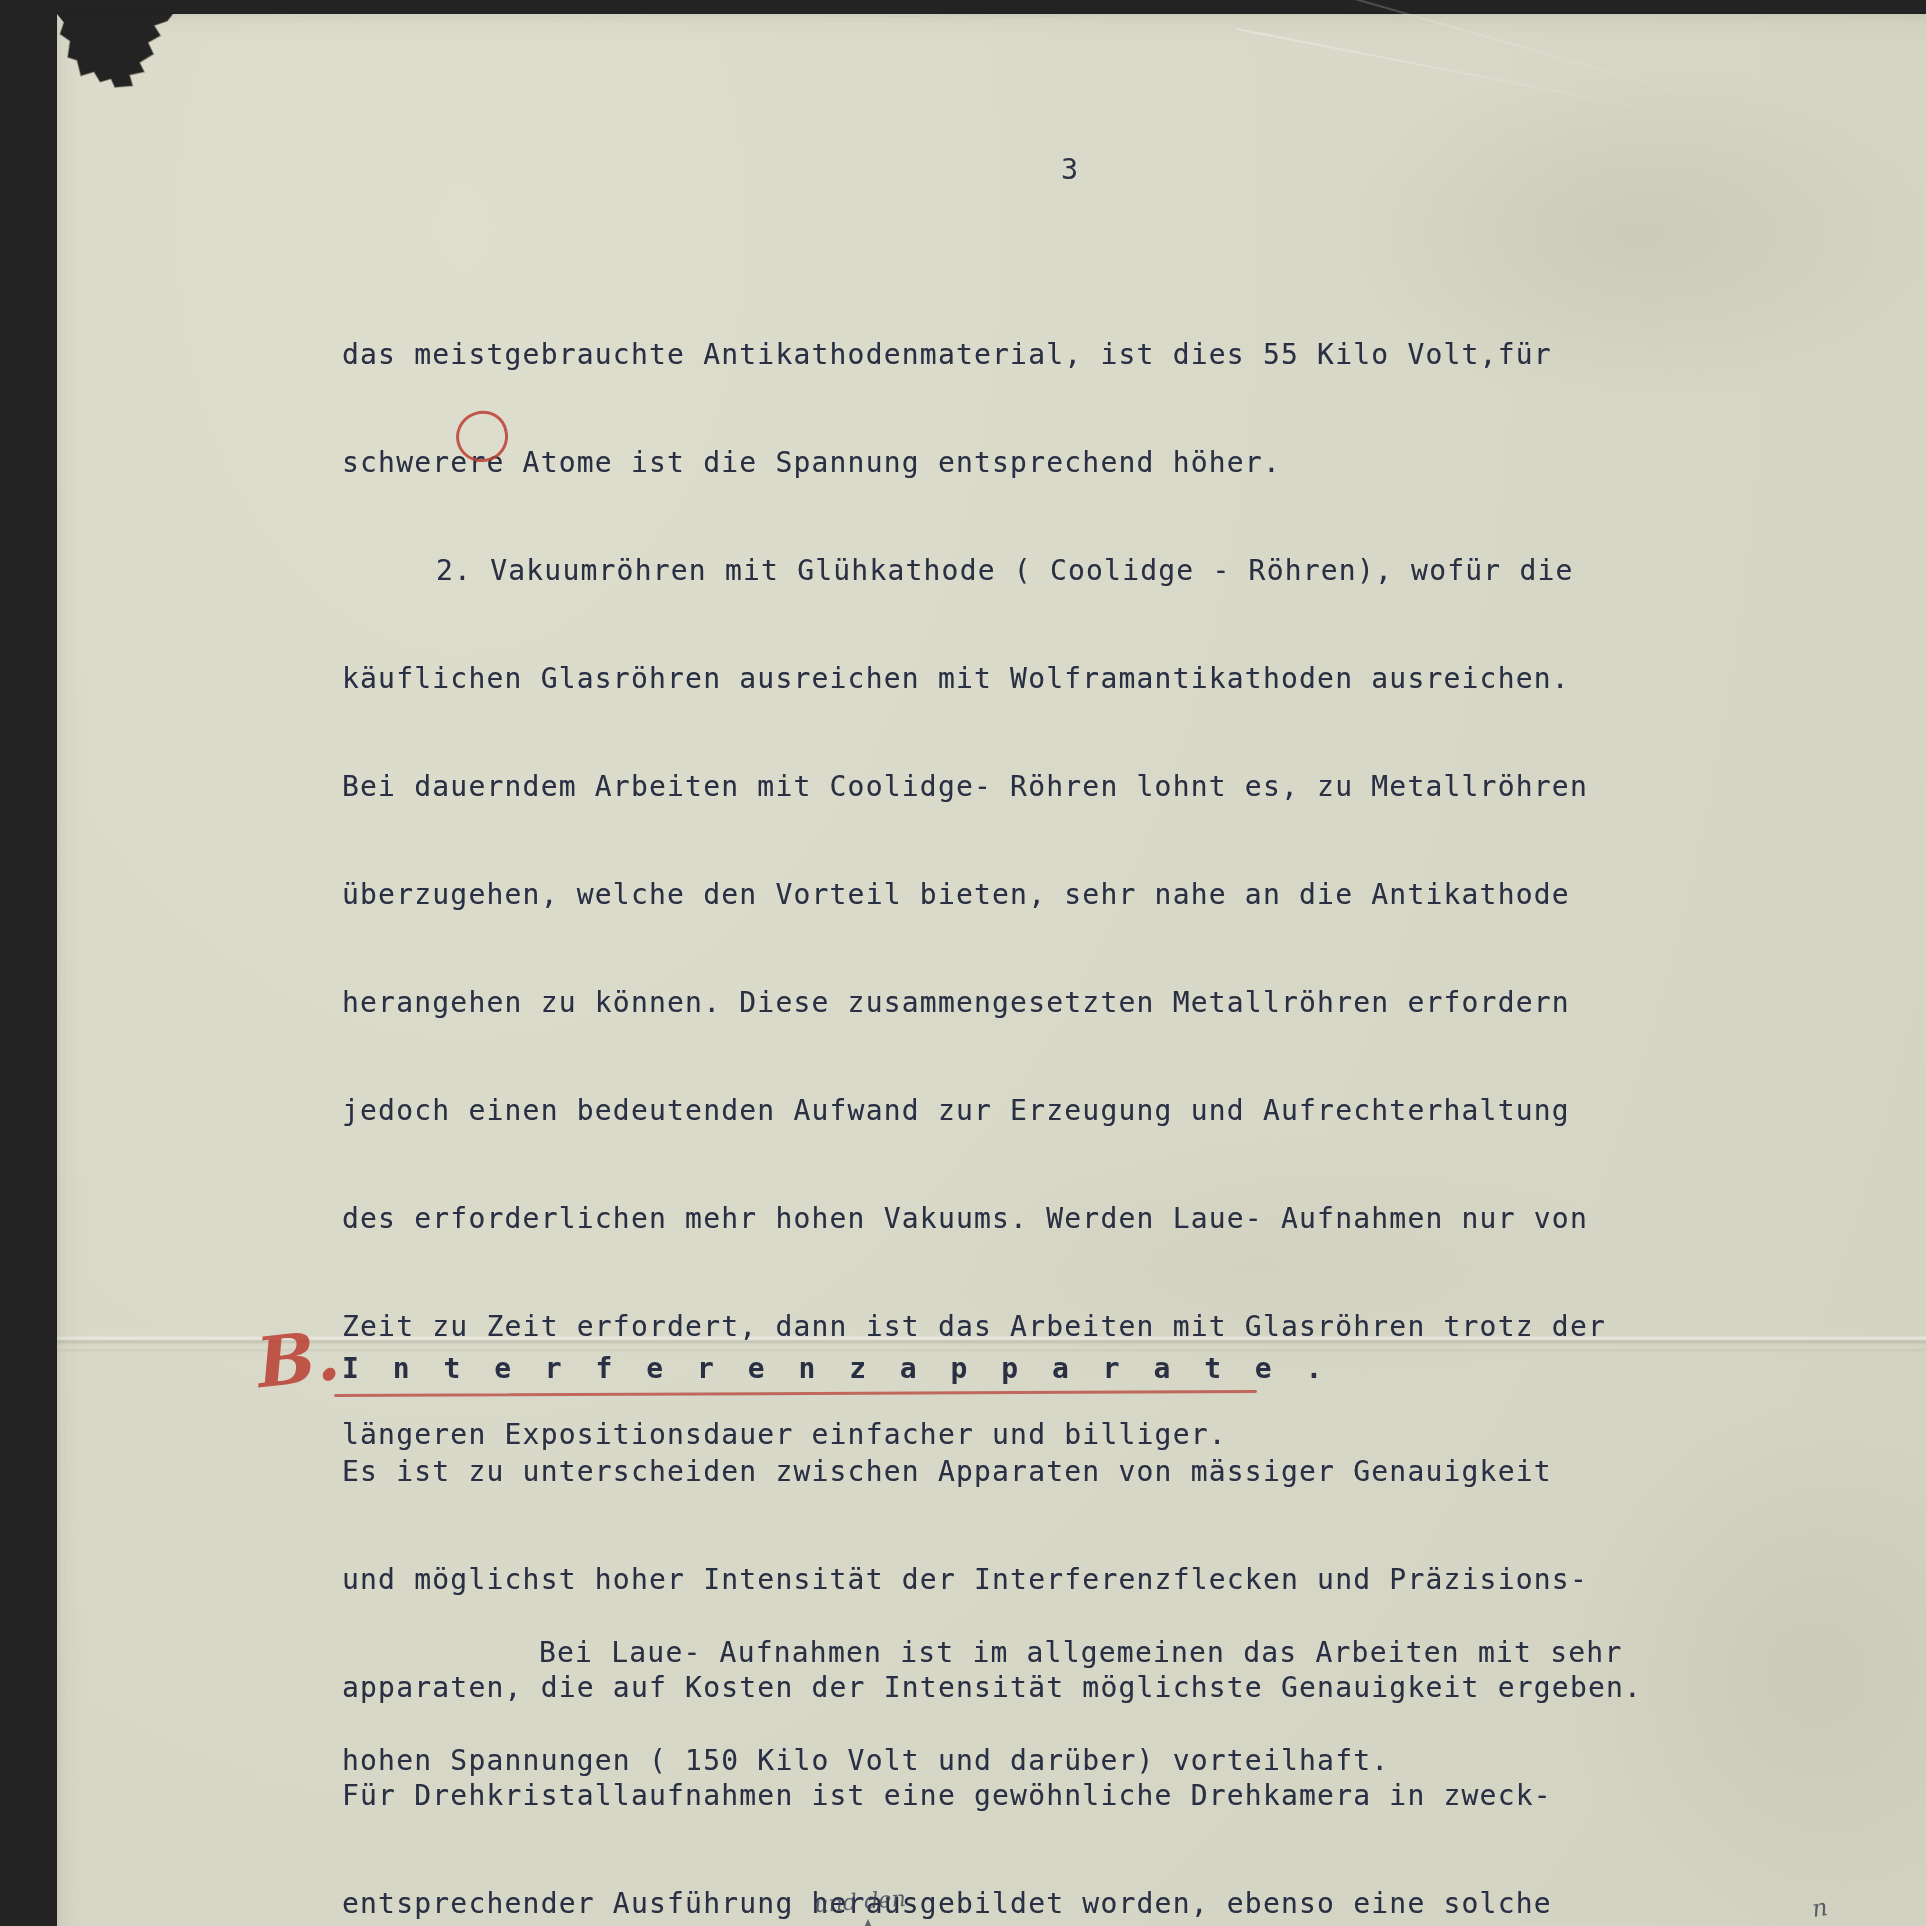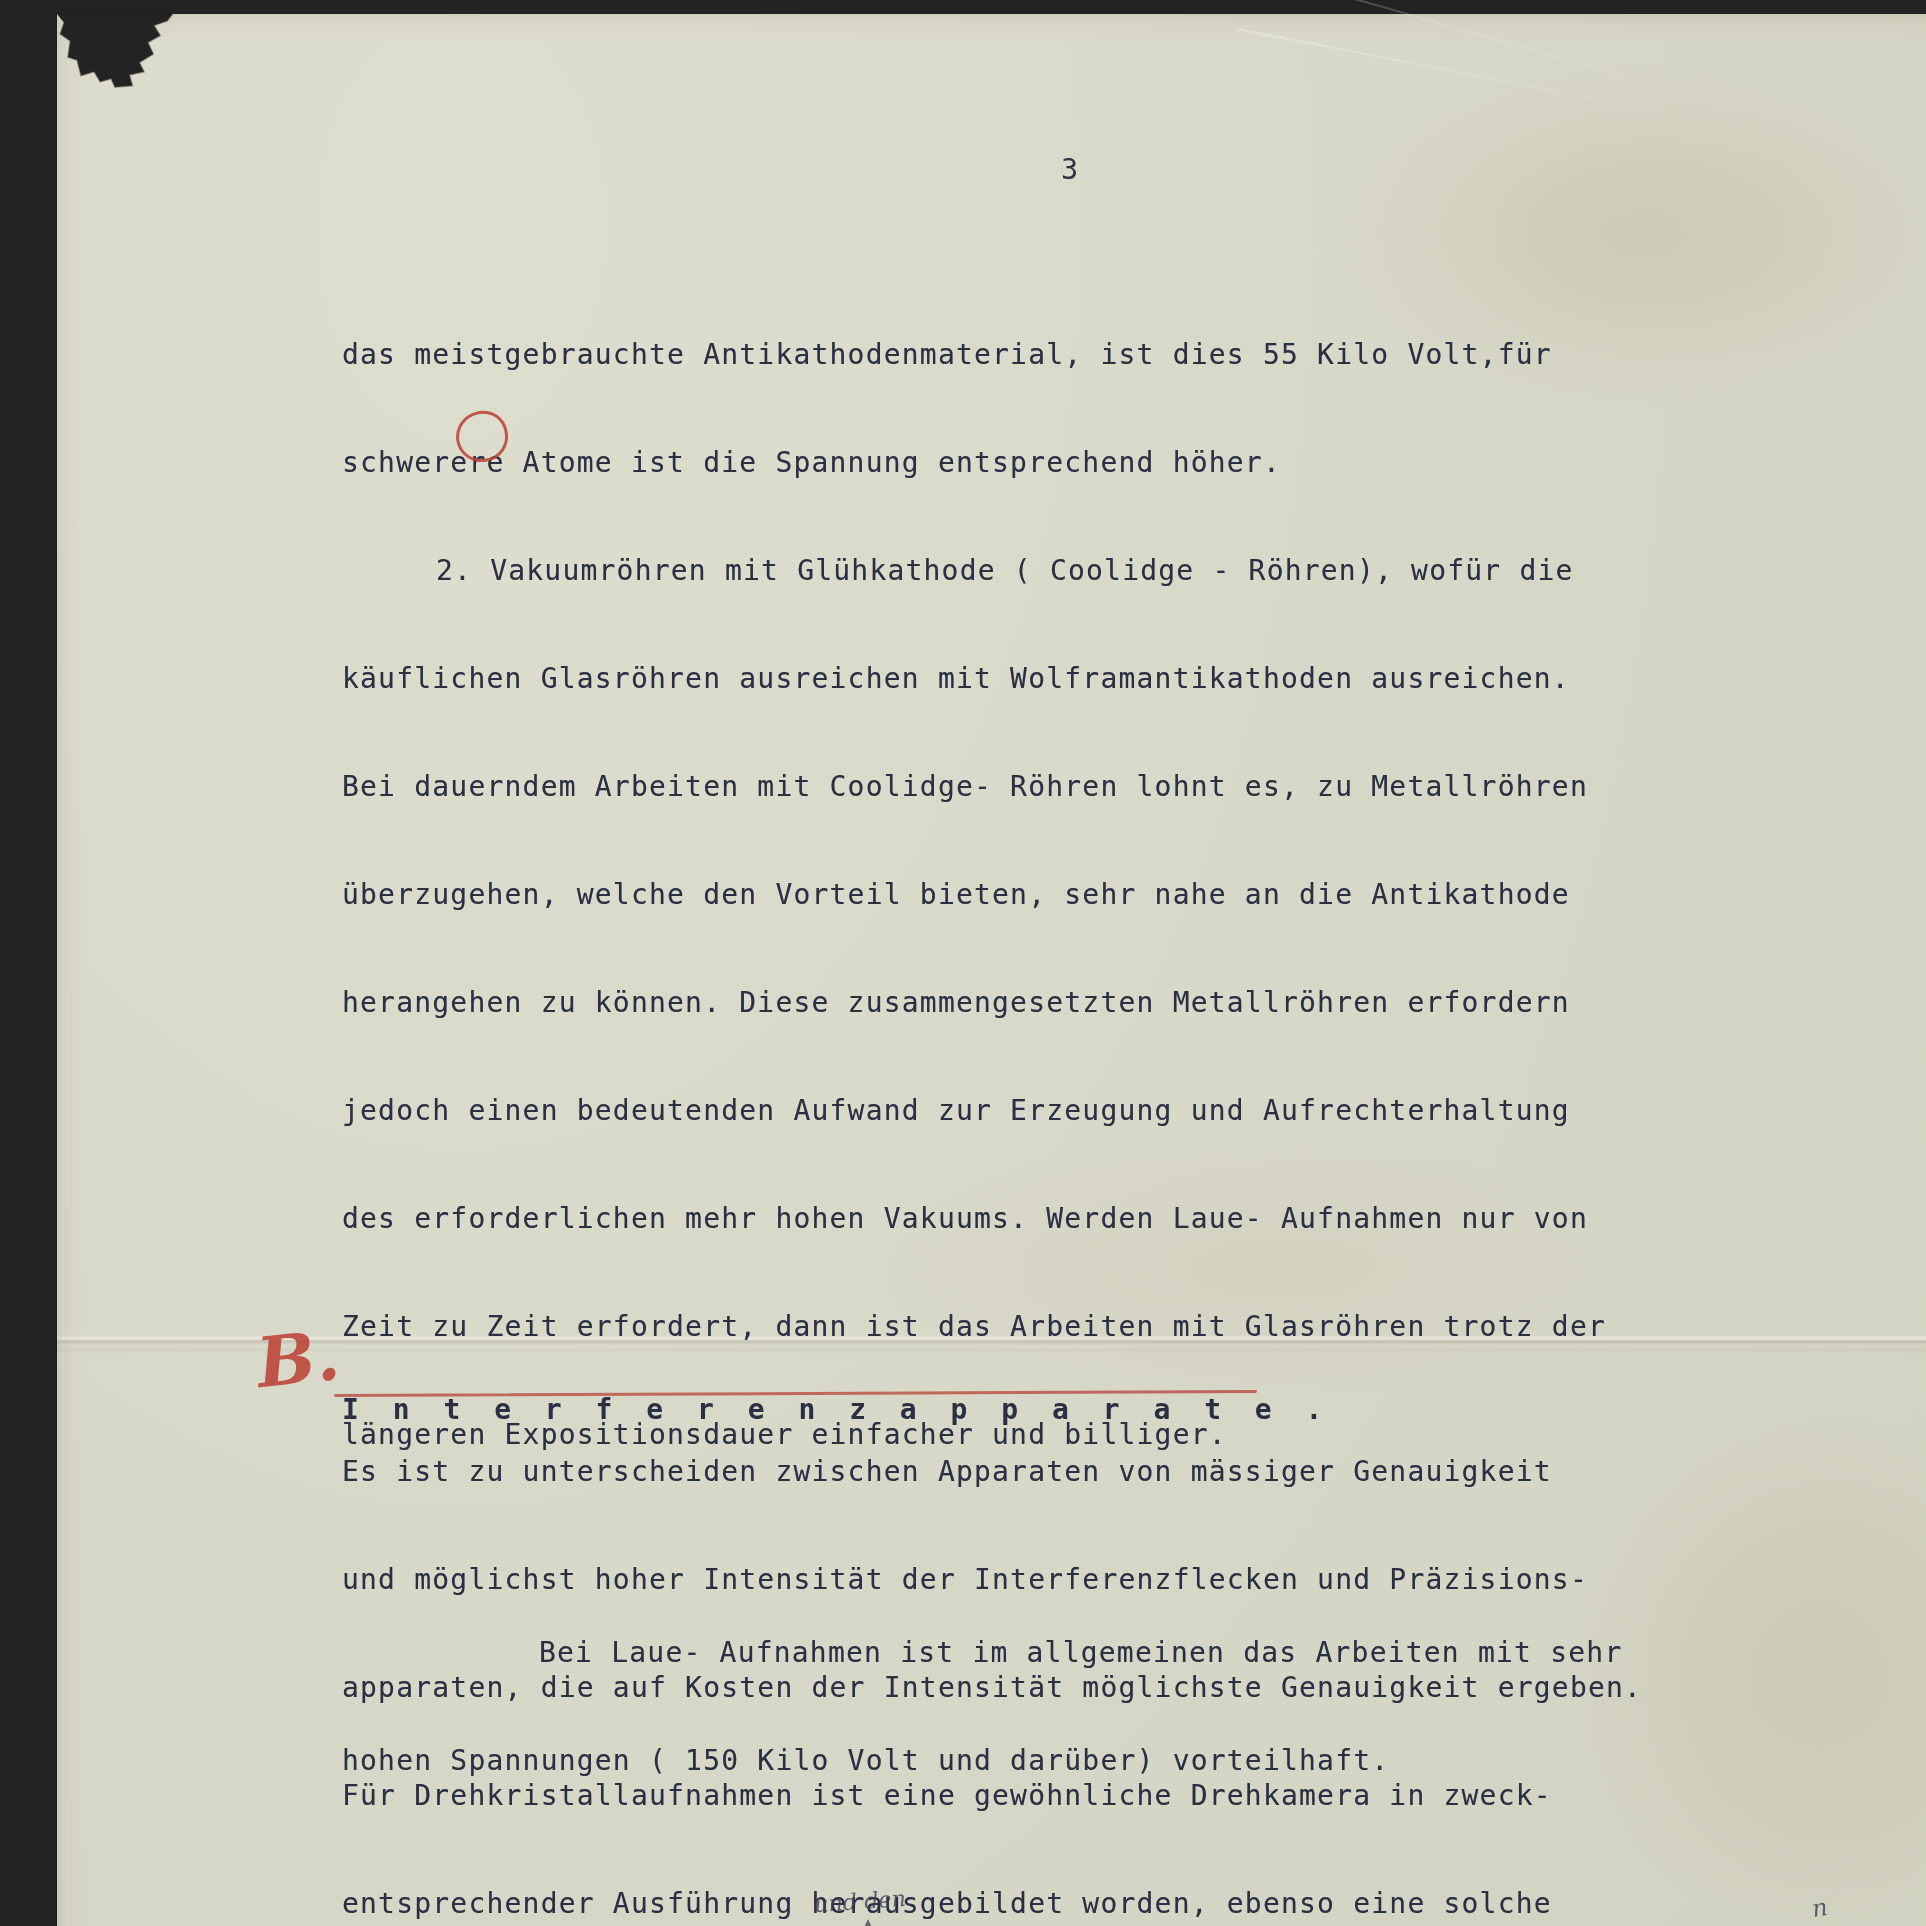--- a/index.html
+++ b/index.html
@@ -127,21 +127,21 @@
     line-height: 42px;
     padding-left: 285px;
   }
   .line.ind-para   { padding-left: 379px; }
   .line.ind-para2  { padding-left: 482px; }
 
   
   .heading {
     position: absolute;
     left: 285px;
-    top: 1379px;
+    top: 1338px;
     color: #2a3044;
     font-family: "DejaVu Sans Mono", monospace;
     font-size: 28px;
     letter-spacing: 8.5px;
     white-space: pre;
     font-weight: 600;
   }
   .heading-underline {
     position: absolute;
     left: 277px;

